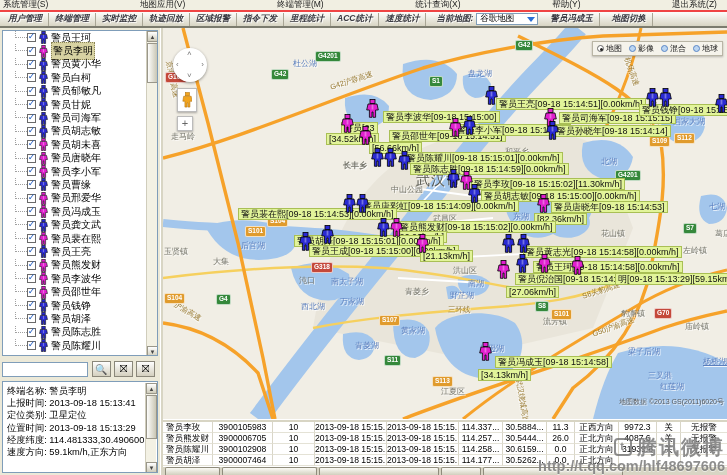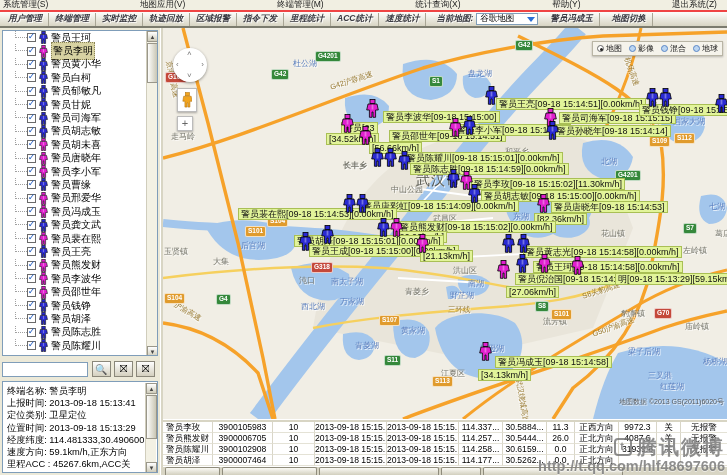--- a/index.html
+++ b/index.html
@@ -439,21 +439,20 @@
         </div>
     </div>
     <div id="infopanel">
       <div id="info-lines">
           <div class="info-line">终端名称: 警员李明</div>
           <div class="info-line">上报时间: 2013-09-18 15:13:41</div>
           <div class="info-line">定位类别: 卫星定位</div>
           <div class="info-line">位置时间: 2013-09-18 15:13:29</div>
           <div class="info-line">经度纬度: 114.481333,30.490600</div>
           <div class="info-line">速度方向: 59.1km/h,正东方向</div>
-          <div class="info-line">里程ACC : 45267.6km,ACC关</div>
         </div>
       <div class="info-sb">
         <div class="sb-btn" style="position:absolute;top:0">▲</div>
         <div class="sb-thumb"></div>
         <div class="sb-btn" style="position:absolute;bottom:0">▼</div>
       </div>
     </div>
   </div>
   <div id="splitter-v"></div>
 
@@ -518,25 +517,25 @@
         <div class="place place" style="left:290px;top:237px;">洪山区</div>
         <div class="place water" style="left:305px;top:250px;">南湖</div>
         <div class="place place" style="left:242px;top:258px;">青菱乡</div>
         <div class="place water" style="left:287px;top:262px;">野芷湖</div>
         <div class="place road" style="left:285px;top:277px;">三环线</div>
         <div class="place place" style="left:380px;top:288px;">流芳镇</div>
         <div class="place place" style="left:458px;top:280px;">豹澥镇</div>
         <div class="place water" style="left:317px;top:315px;">汤逊湖</div>
         <div class="place water" style="left:238px;top:297px;">黄家湖</div>
         <div class="place water" style="left:192px;top:312px;">青菱湖</div>
-        <div class="place place" style="left:278px;top:340px;">江夏区</div>
+        <div class="place place" style="left:278px;top:358px;">江夏区</div>
         <div class="place water" style="left:465px;top:318px;">梁子后湖</div>
         <div class="place water" style="left:485px;top:342px;">三叉港</div>
         <div class="place water" style="left:497px;top:353px;">红莲湖</div>
-        <div class="place water" style="left:540px;top:328px;">杨桥湖</div>
+        <div class="place water" style="left:540px;top:328px;text-decoration:underline;">杨桥湖</div>
         <div class="place place" style="left:522px;top:293px;">庙岭镇</div>
         <div class="place water" style="left:78px;top:212px;">后官湖</div>
         <div class="place place" style="left:50px;top:228px;">大集</div>
         <div class="place place" style="left:1px;top:218px;">玉贤镇</div>
         <div class="place place" style="left:136px;top:247px;">沌口</div>
         <div class="place water" style="left:168px;top:248px;">南太子湖</div>
         <div class="place water" style="left:138px;top:273px;">西北湖</div>
         <div class="place water" style="left:177px;top:268px;">万家湖</div>
         <div class="place road" style="left:166px;top:55px;transform:rotate(-18deg);transform-origin:left top;">G42沪蓉高速</div>
         <div class="place road" style="left:10px;top:32px;transform:rotate(78deg);transform-origin:left top;">京港澳高速</div>

